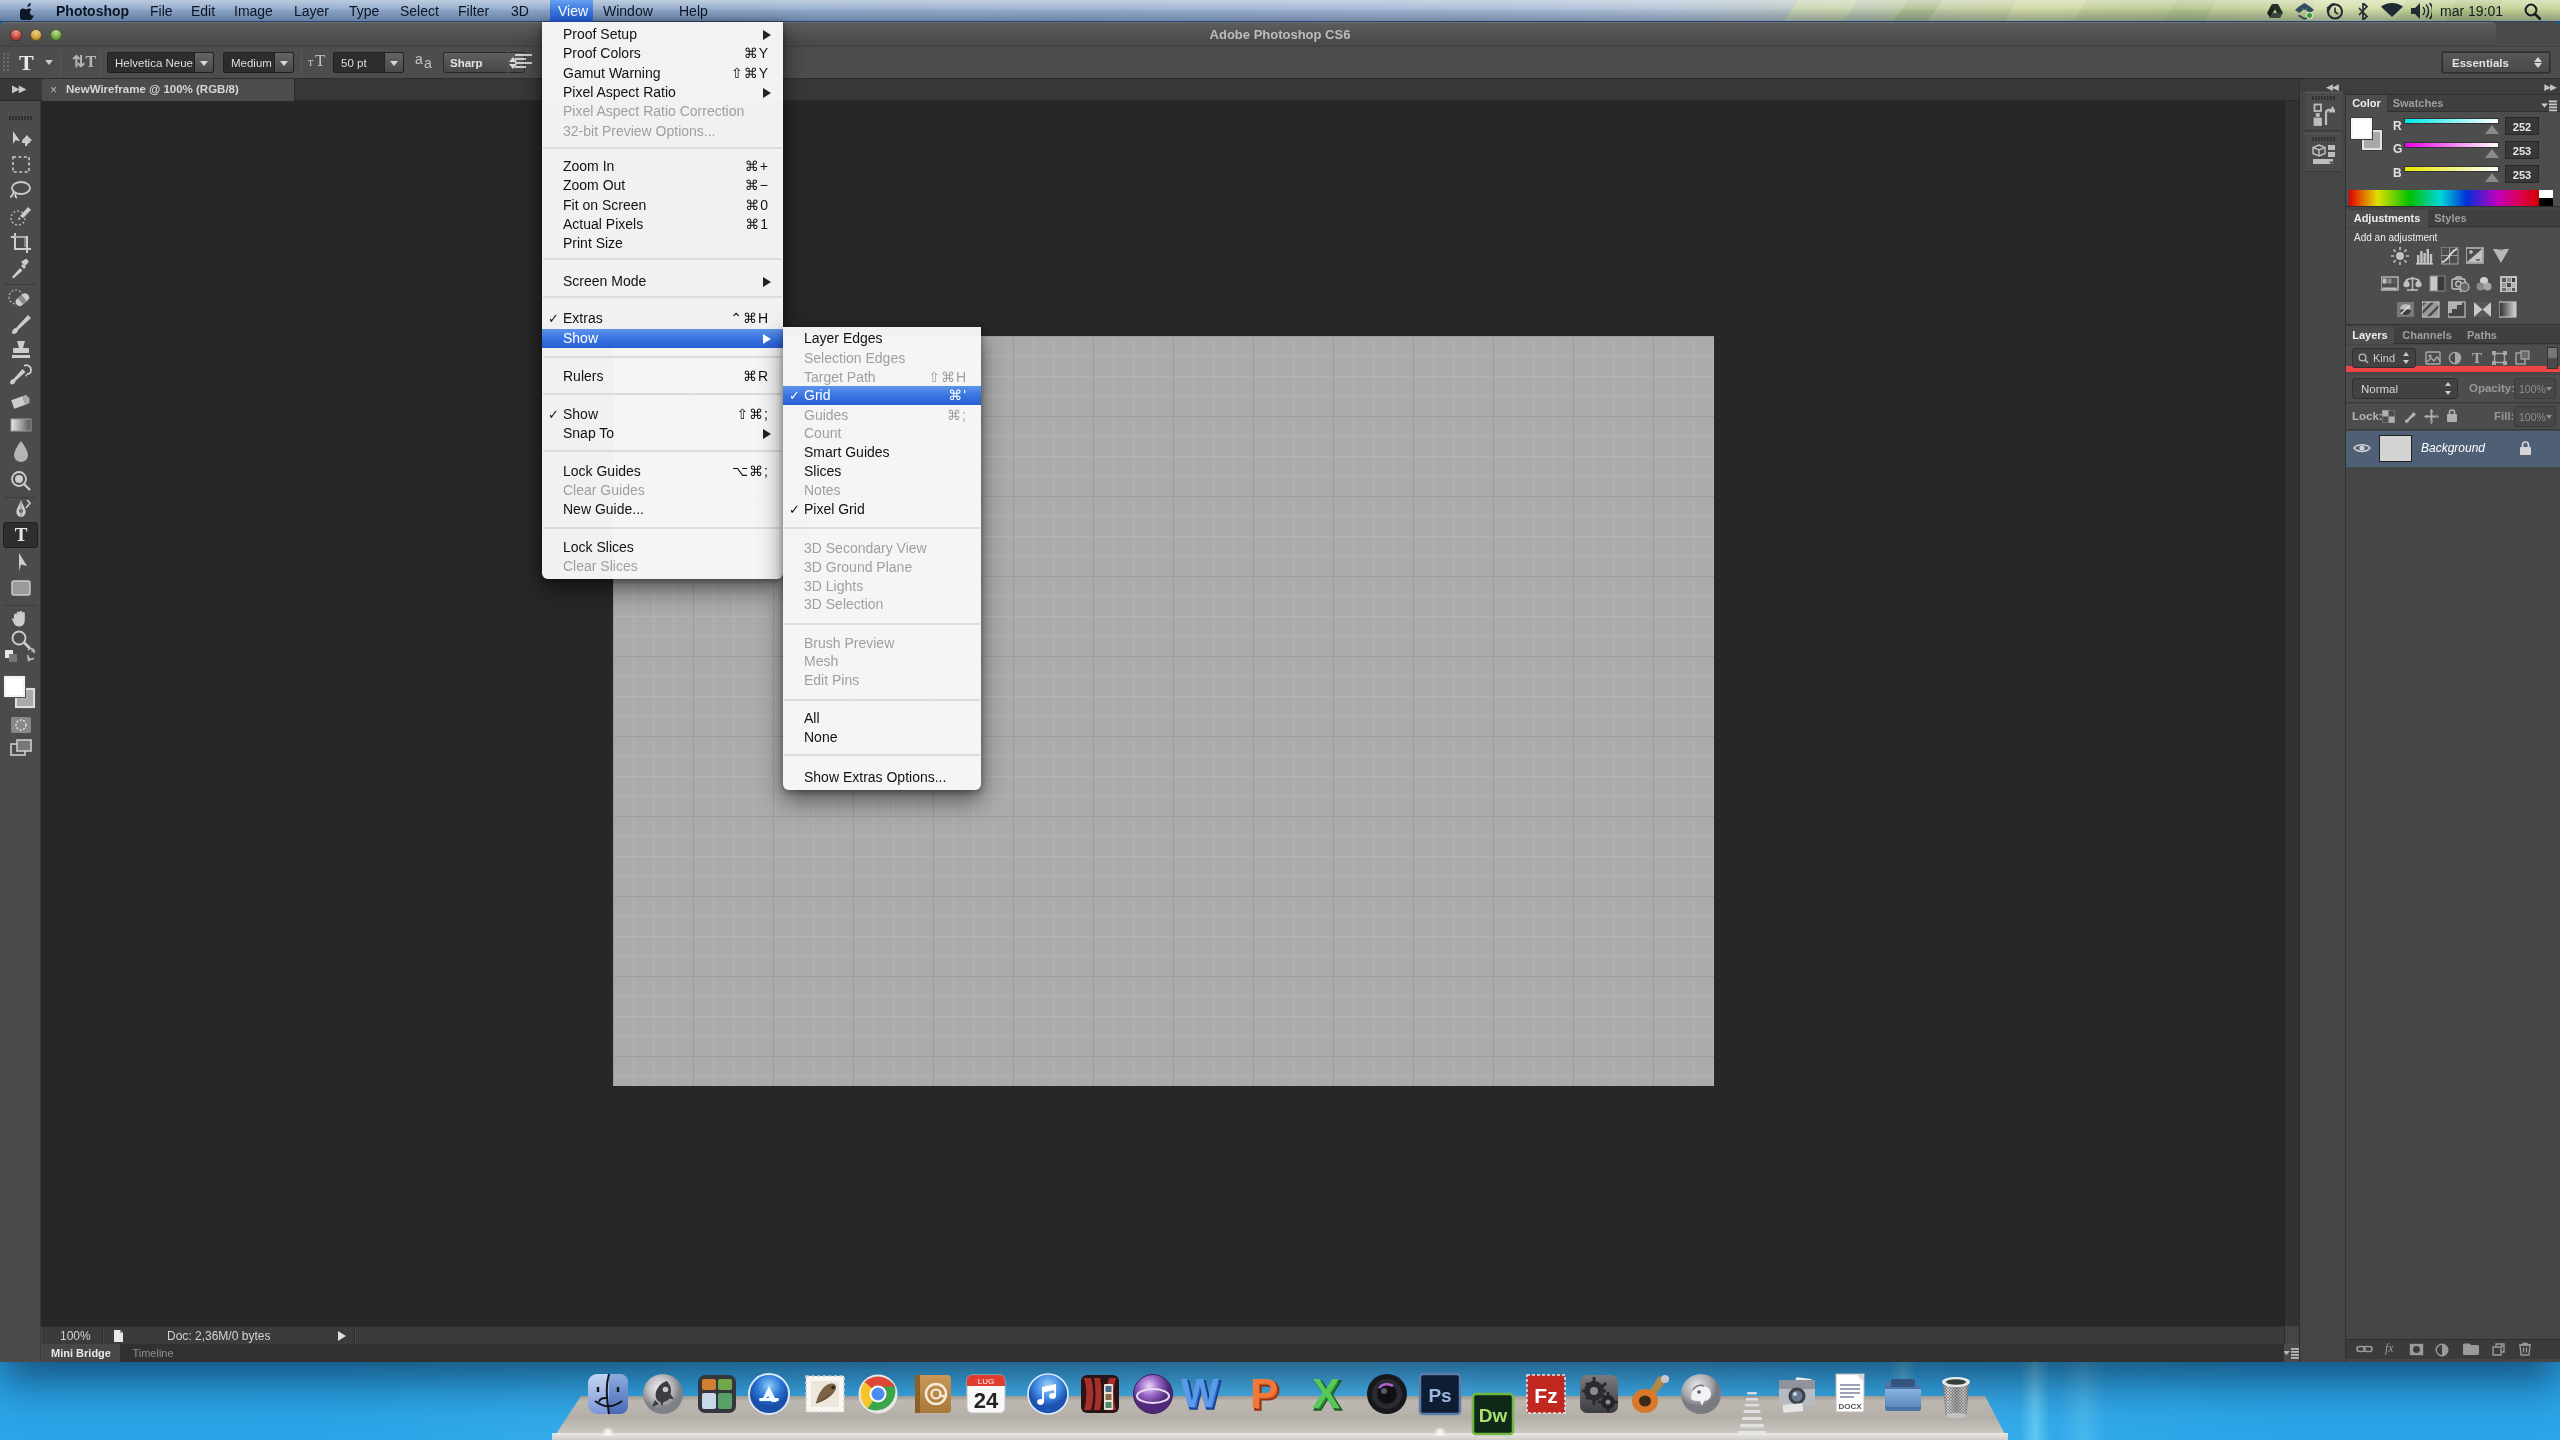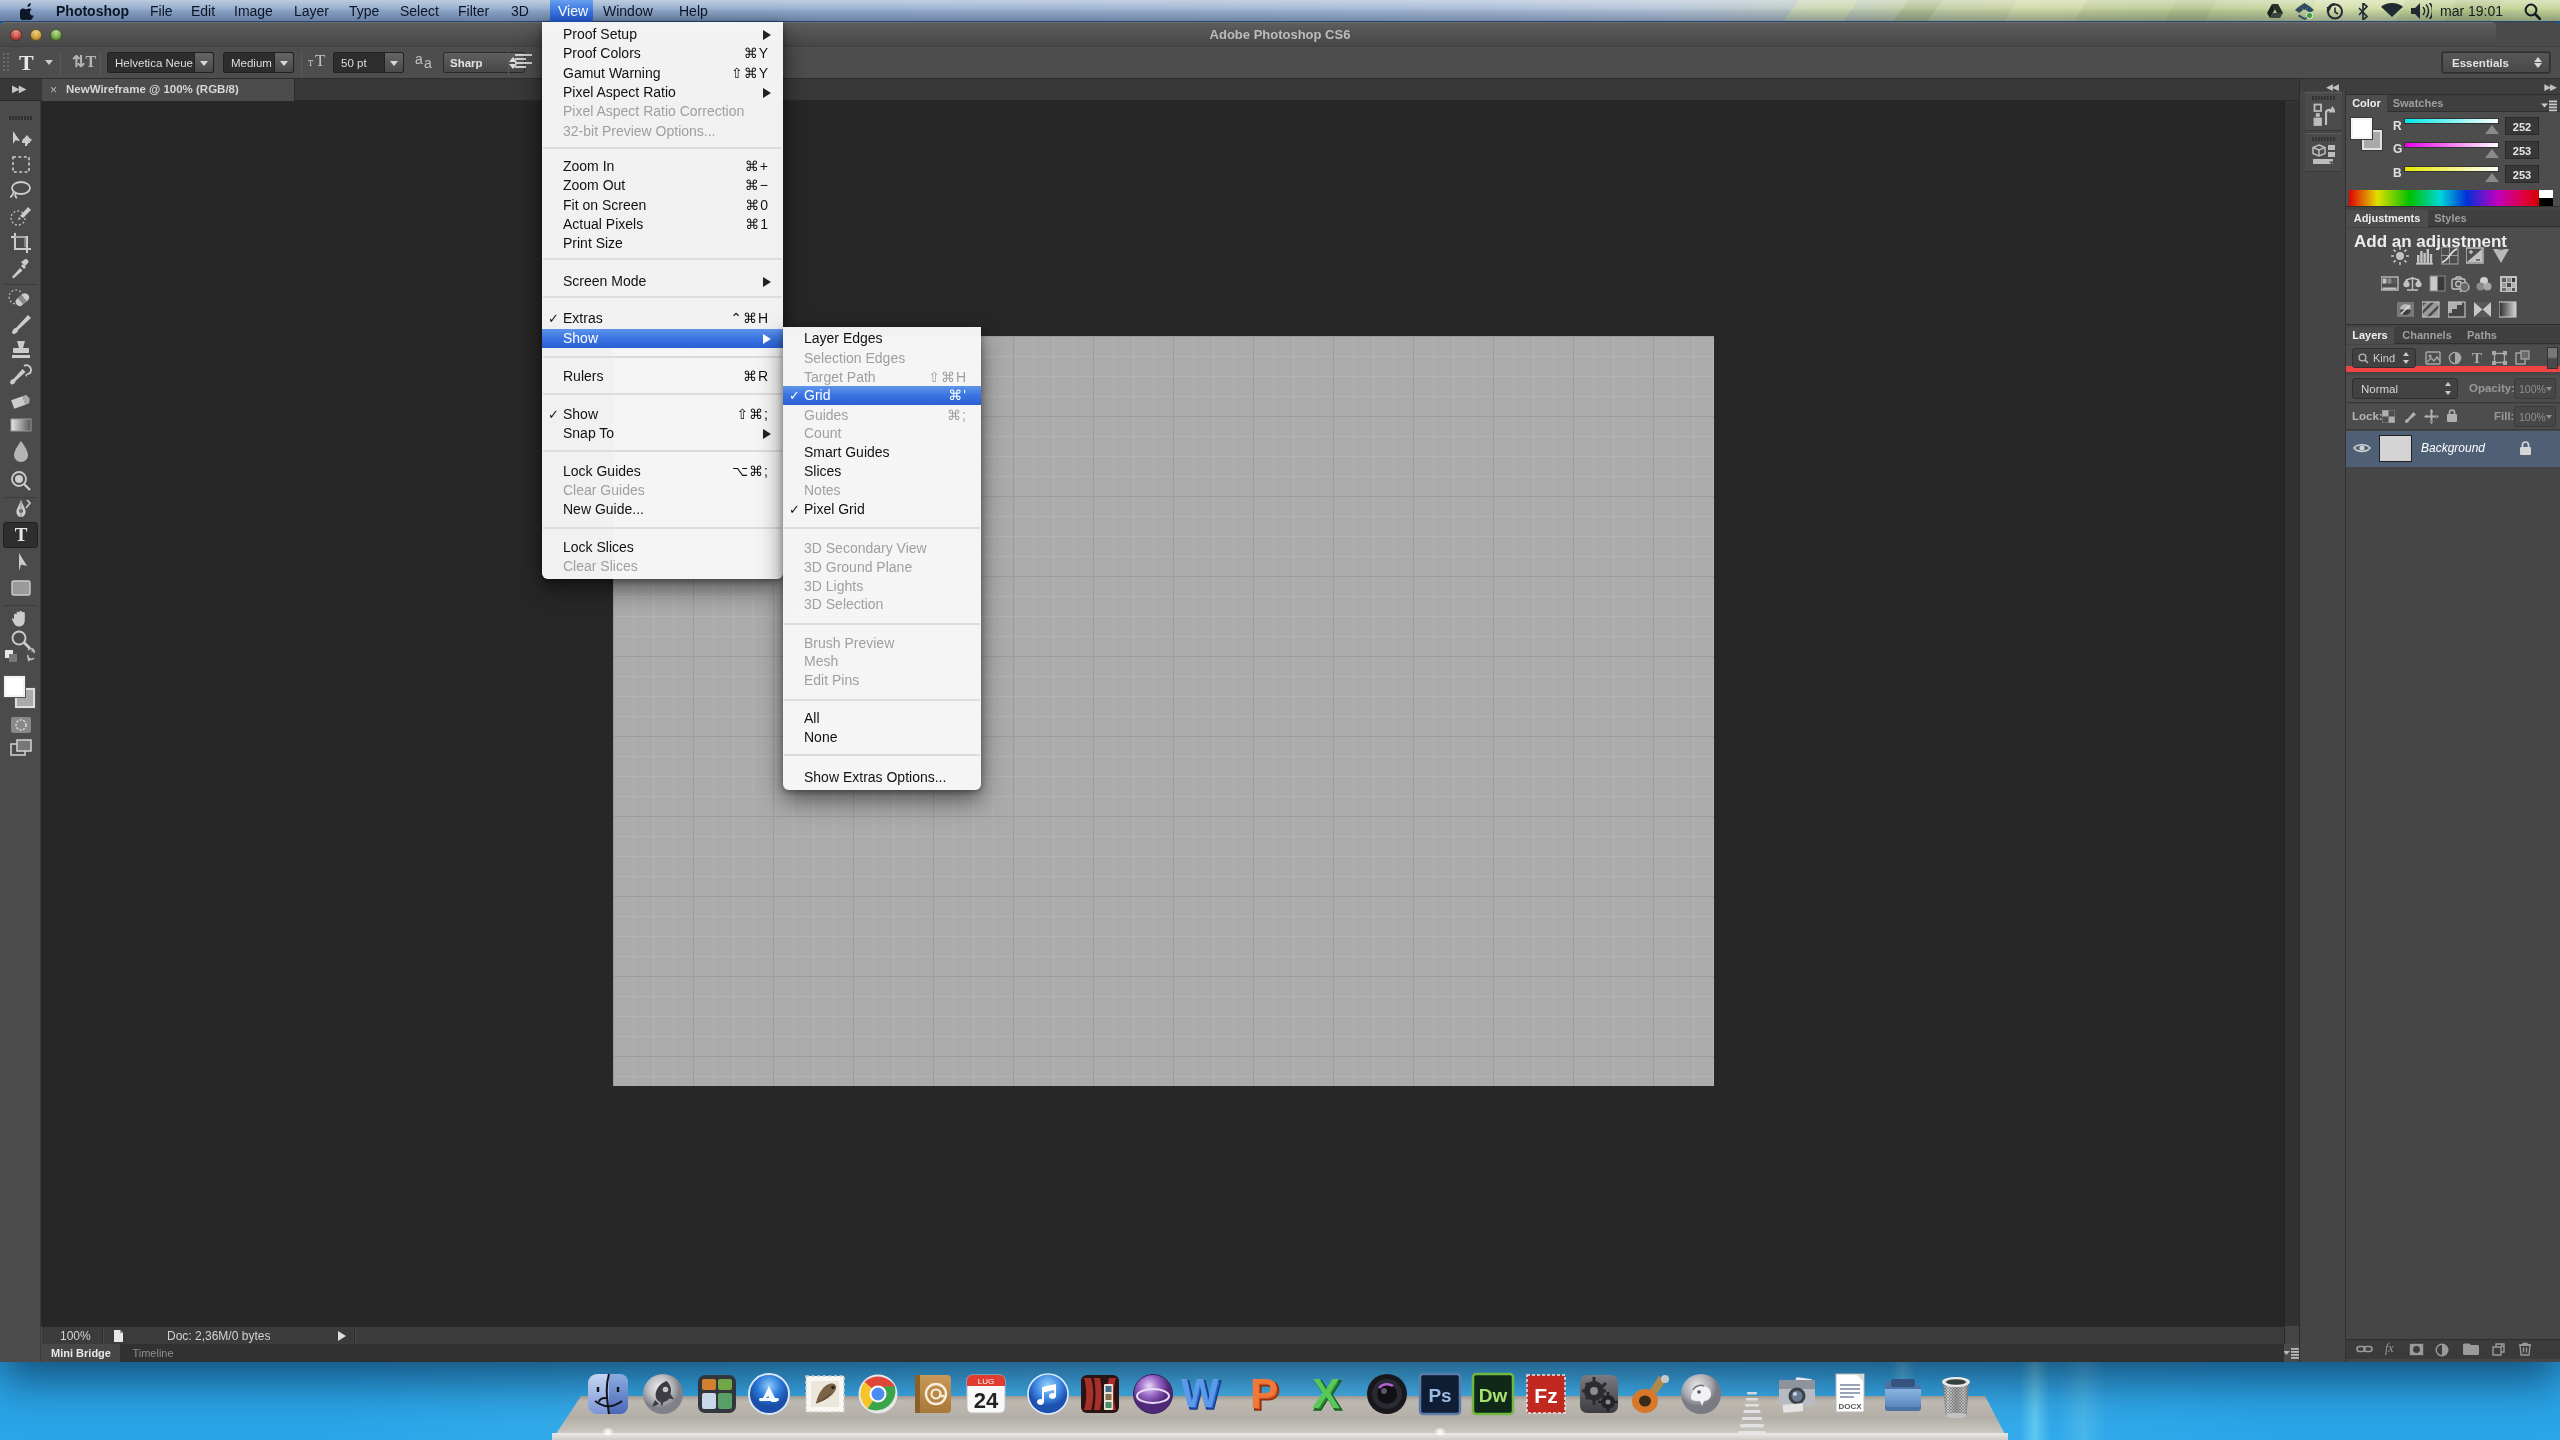--- a/index.html
+++ b/index.html
@@ -509,21 +509,21 @@
             <path d="M0 3l3.5 4L7 3z" fill="#c9c9c9"></path>
             <g fill="#c9c9c9">
               <rect x="8" y="0" width="8" height="1.8"></rect>
               <rect x="8" y="3" width="8" height="1.8"></rect>
               <rect x="8" y="6" width="8" height="1.8"></rect>
               <rect x="8" y="9" width="8" height="1.8"></rect>
             </g>
           </svg>
       </div>
       <div class="pcontent" style="top:133px;height:97px;border-bottom:1px solid #2f2f2f;">
-        <div style="position:absolute;left:8px;top:4px;color:#ececec;font-size:17px;font-weight:bold;">Add an adjustment</div>
+        <div style="position:absolute;left:8px;top:4px;color:#ececec;font-size:10px;font-weight:normal;">Add an adjustment</div>
         <div id="adjrows">
         <svg style="position:absolute;left:45px;top:19px;" width="18" height="18" viewBox="0 0 18 18">
               <circle cx="9" cy="9" r="4" fill="#c2c2c2"></circle>
               <g stroke="#c2c2c2" stroke-width="1.6">
                 <path d="M9 0v3M9 15v3M0 9h3M15 9h3M2.6 2.6l2.1 2.1M13.3 13.3l2.1 2.1M15.4 2.6l-2.1 2.1M4.7 13.3l-2.1 2.1"></path>
               </g>
             </svg>
         <svg style="position:absolute;left:70px;top:19px;" width="18" height="18" viewBox="0 0 18 18">
               <g fill="#c2c2c2">
                 <rect x="1" y="8" width="2.4" height="8"></rect>
@@ -939,21 +939,21 @@
       <path d="M14 16a10.5 10.5 0 0 1 14-2" stroke="#b060d0" stroke-width="2.5" fill="none"></path>
       <circle cx="19" cy="19" r="3" fill="#585868"></circle>
       </svg>
   </div>
   <div class="dicon" style="left:1418px;">
     <svg width="44" height="44" viewBox="0 0 44 44">
       <rect x="2" y="2" width="40" height="40" rx="3" fill="#0e1d34" stroke="#5a7ca8" stroke-width="2.5"></rect>
       <text x="22" y="30" text-anchor="middle" font-size="19" font-weight="bold" fill="#9ab8e0" font-family="Liberation Sans">Ps</text>
       </svg>
   </div>
-  <div class="dicon" style="left:1471px;">
+  <div class="dicon" style="left:1471px;margin-top:20px;">
     <svg width="44" height="44" viewBox="0 0 44 44">
       <rect x="2" y="2" width="40" height="40" rx="3" fill="#0f2818" stroke="#70b840" stroke-width="2.5"></rect>
       <text x="22" y="30" text-anchor="middle" font-size="19" font-weight="bold" fill="#a8e070" font-family="Liberation Sans">Dw</text>
       </svg>
   </div>
   <div class="dicon" style="left:1524px;">
     <svg width="44" height="44" viewBox="0 0 44 44">
       <rect x="3" y="3" width="38" height="38" fill="#c02820" stroke="#e8e8e8" stroke-width="1.5" stroke-dasharray="3 2"></rect>
       <text x="22" y="31" text-anchor="middle" font-size="21" font-weight="bold" fill="#fff" font-family="Liberation Sans">Fz</text>
       </svg>

